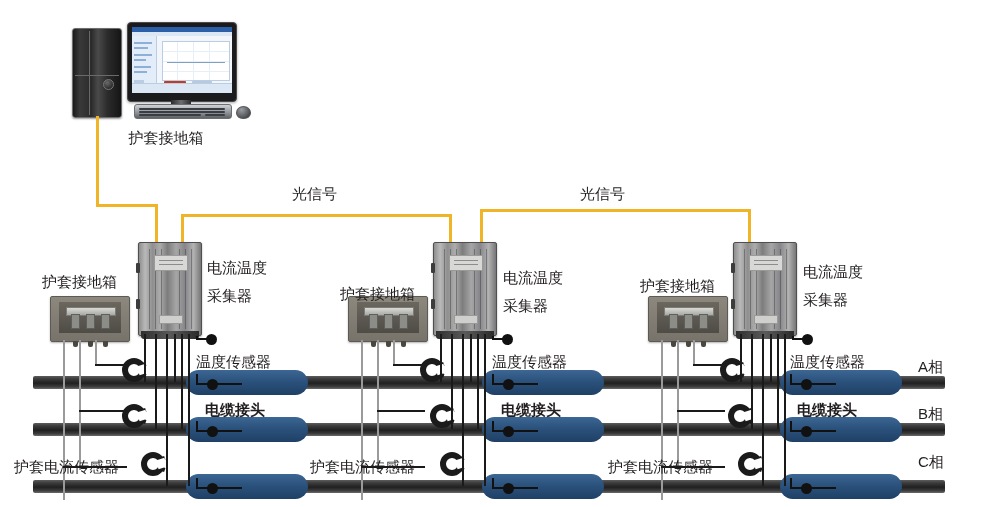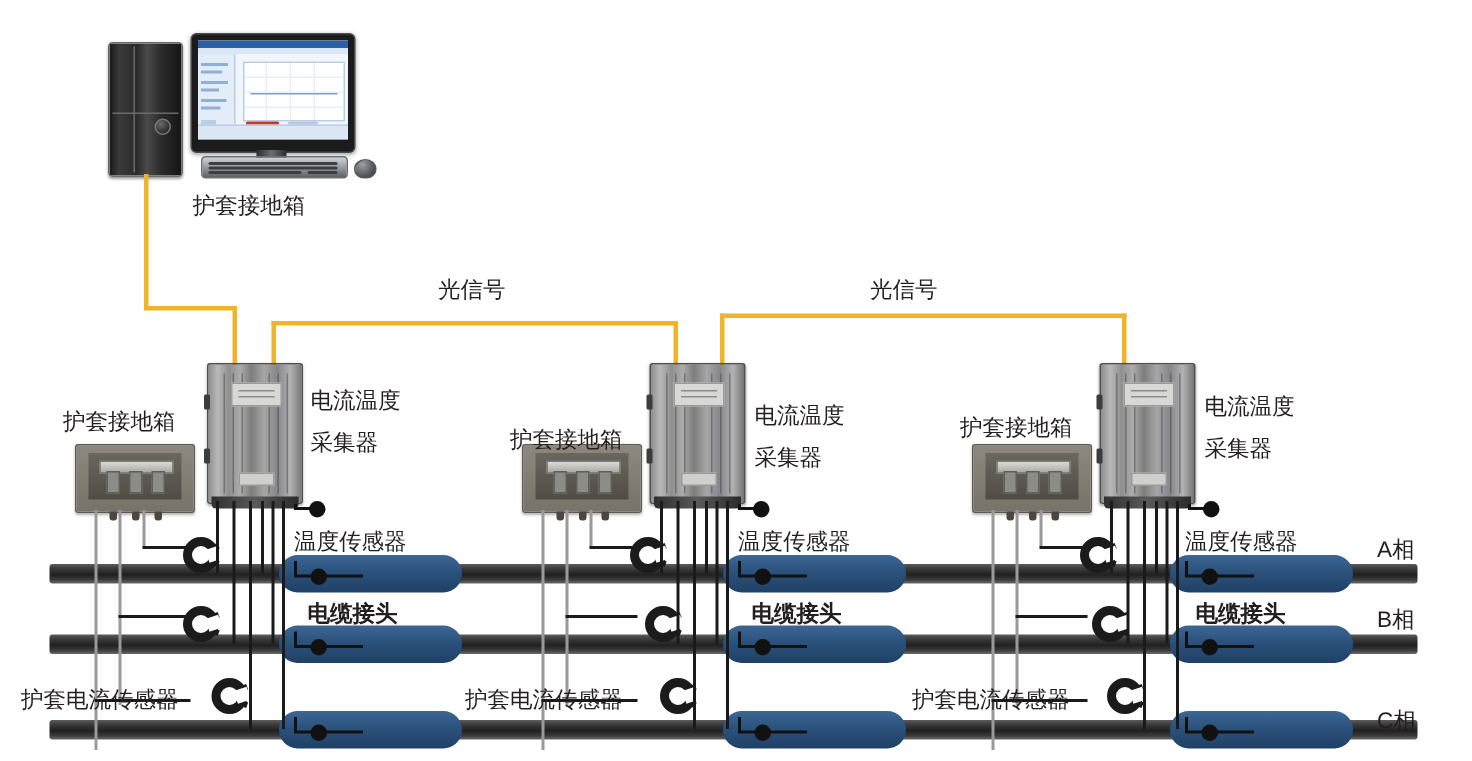--- a/index.html
+++ b/index.html
@@ -157,21 +157,21 @@
   <div class="fiber" style="left:480px;top:209px;width:271px;height:3px;"></div>
   <div class="fiber" style="left:748px;top:209px;width:3px;height:35px;"></div>
   <div class="lbl" style="left:580px;top:184px;">光信号</div>
 
   <div class="bar-cable" style="left:33px;top:376px;width:912px;"></div>
   <div class="bar-cable" style="left:33px;top:423px;width:912px;"></div>
   <div class="bar-cable" style="left:33px;top:480px;width:912px;"></div>
 
   <div class="lbl" style="left:918px;top:357px;">A相</div>
   <div class="lbl" style="left:918px;top:404px;">B相</div>
-  <div class="lbl" style="left:918px;top:471px;">C相</div>
+  <div class="lbl" style="left:918px;top:452px;">C相</div>
 
   <div class="joint" style="left:186px;top:370px;width:122px;"></div>
   <div class="tlead" style="left:196px;top:374px;width:2px;height:10px;"></div>
   <div class="tlead" style="left:196px;top:383px;width:46px;height:2px;"></div>
   <div class="tdot" style="left:207px;top:379px;"></div>
 
   <div class="joint" style="left:186px;top:417px;width:122px;"></div>
   <div class="tlead" style="left:196px;top:421px;width:2px;height:10px;"></div>
   <div class="tlead" style="left:196px;top:430px;width:46px;height:2px;"></div>
   <div class="tdot" style="left:207px;top:426px;"></div>

